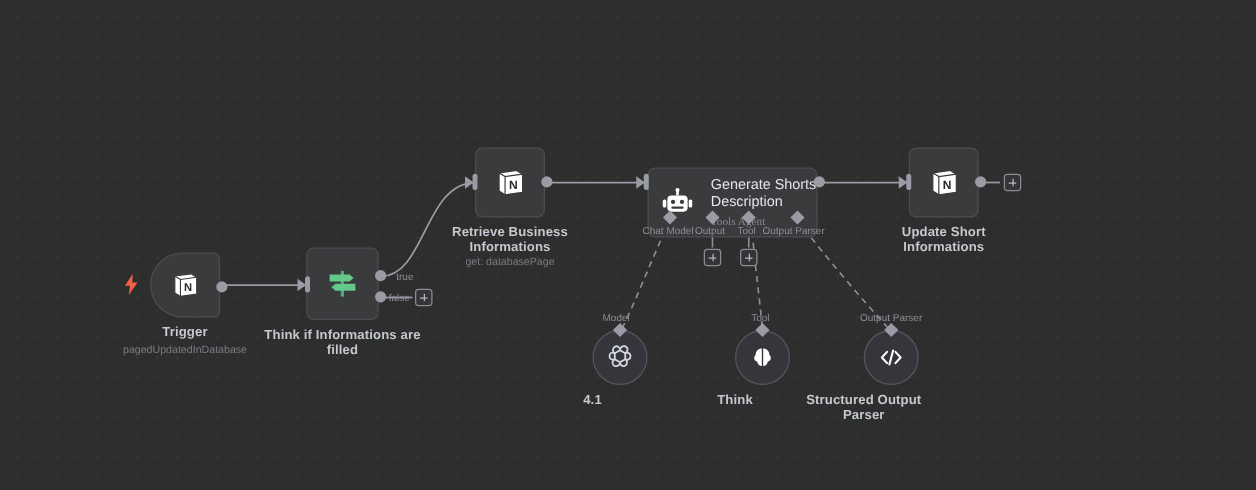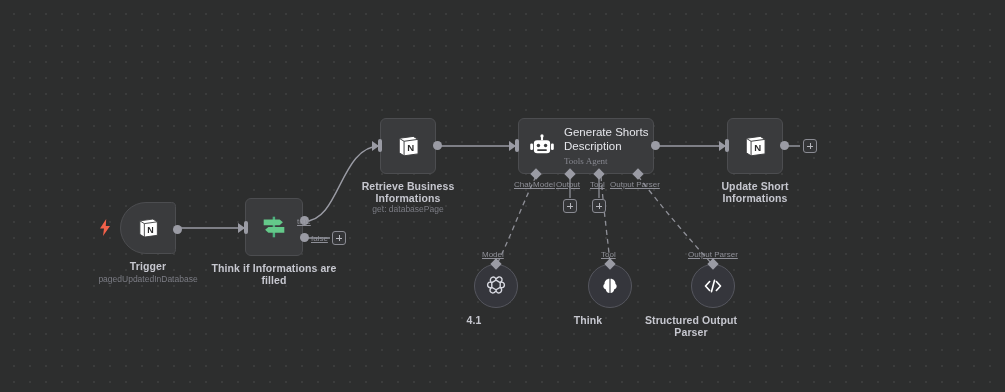--- a/index.html
+++ b/index.html
@@ -103,21 +103,20 @@
     border-left: 7px solid #9a9ba4;
     z-index: 4;
   }
 
   .port-label {
     position: absolute;
     font-size: 8px;
     color: #8e8f97;
     white-space: nowrap;
     z-index: 4;
-    text-decoration: underline;
   }
 
   
   .plus-btn {
     position: absolute;
     width: 14px; height: 14px;
     border: 1px solid #8a8b93;
     border-radius: 3px;
     background: #343537;
     z-index: 4;
@@ -236,21 +235,21 @@
         <rect x="14.6" y="5" width="2.6" height="22" fill="#4caf7d"></rect>
         <path d="M5 8 H22 L25.5 11 L22 14 H5 Z" fill="#64c98a"></path>
         <path d="M27 16 H10 L6.5 19 L10 22 H27 Z" fill="#64c98a"></path>
       </svg>
     </div>
     <div class="node-label" style="top:64px; width:130px; white-space:normal;">
       <span>Think if Informations are</span><br>
       <span>filled</span>
     </div>
     <div class="port-out" style="left:55px; top:18px;"></div>
-    <div class="port-label" style="left:52px; top:19px;">true</div>
+    <div class="port-label" style="left:72px; top:19px;">true</div>
     <div class="port-out" style="left:55px; top:35px;"></div>
     <div class="port-label" style="left:66px; top:36px;">false</div>
   </div>
 
   <div class="plus-btn" style="left:332px; top:231px;"></div>
 
   <div class="node" style="left:380px; top:118px;">
     <div class="arrow-in" style="left:-8px; top:23px;"></div>
     <div class="port-in" style="left:-2px; top:21px;"></div>
     <div class="node-box" style="width:56px; height:56px;">
@@ -266,21 +265,21 @@
       <span>Informations</span>
     </div>
     <div class="node-sublabel" style="top:86px; width:150px;">get: databasePage</div>
     <div class="port-out" style="left:53px; top:23px;"></div>
   </div>
 
   <div class="node" style="left:518px; top:118px;">
     <div class="arrow-in" style="left:-9px; top:23px;"></div>
     <div class="port-in" style="left:-3px; top:21px;"></div>
 
-    <div class="node-box" style="width:136px; height:56px; justify-content:flex-start; padding-left:10px; gap:9px;">
+    <div class="node-box" style="width:136px; height:56px; justify-content:space-between; padding-left:10px; gap:9px;margin-top:16px;">
       <svg width="26" height="26" viewBox="0 0 32 32">
         <rect x="6" y="9" width="20" height="16" rx="4" fill="#ffffff"></rect>
         <rect x="14.7" y="4" width="2.6" height="5" fill="#ffffff"></rect>
         <circle cx="16" cy="3.6" r="2" fill="#ffffff"></circle>
         <rect x="1.5" y="13" width="3.5" height="8" rx="1.6" fill="#ffffff"></rect>
         <rect x="27" y="13" width="3.5" height="8" rx="1.6" fill="#ffffff"></rect>
         <circle cx="11.6" cy="15.4" r="2.1" fill="#3a3b3d"></circle>
         <circle cx="20.4" cy="15.4" r="2.1" fill="#3a3b3d"></circle>
         <rect x="10" y="20" width="12" height="2.1" rx="1" fill="#3a3b3d"></rect>
       </svg>

